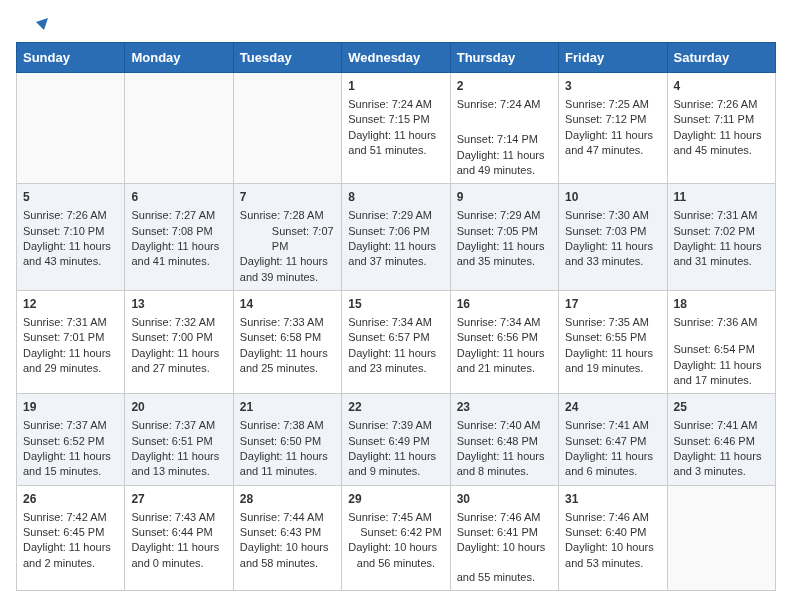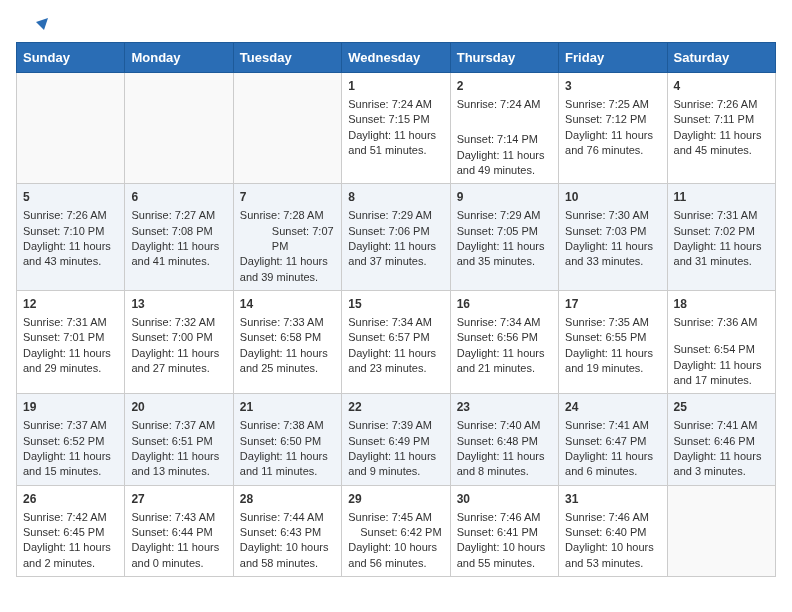--- a/index.html
+++ b/index.html
@@ -126,21 +126,21 @@
           <span style="display: block;">Sunrise: 7:24 AM</span>
           <span style="display: block; margin-top: 20px;">Sunset: 7:14 PM</span>
           <span style="display: block;">Daylight: 11 hours</span>
           <span style="display: block;">and 49 minutes.</span>
         </td>
         <td>
           <span class="day-num">3</span>
           <span style="display: block;">Sunrise: 7:25 AM</span>
           <span style="display: block;">Sunset: 7:12 PM</span>
           <span style="display: block;">Daylight: 11 hours</span>
-          <span style="display: block;">and 76 minutes.</span>
+          <span style="display: block;">and 47 minutes.</span>
         </td>
         <td>
           <span class="day-num">4</span>
           <span style="display: block;">Sunrise: 7:26 AM</span>
           <span style="display: block;">Sunset: 7:11 PM</span>
           <span style="display: block;">Daylight: 11 hours</span>
           <span style="display: block;">and 45 minutes.</span>
         </td>
       </tr>
       <tr>
@@ -316,28 +316,28 @@
           <span style="display: block;">Sunrise: 7:44 AM</span>
           <span style="display: block;">Sunset: 6:43 PM</span>
           <span style="display: block;">Daylight: 10 hours</span>
           <span style="display: block;">and 58 minutes.</span>
         </td>
         <td>
           <span class="day-num">29</span>
           <span style="display: block;">Sunrise: 7:45 AM</span>
           <span style="display: block; margin-left: 12px;">Sunset: 6:42 PM</span>
           <span style="display: block;">Daylight: 10 hours</span>
-          <span style="display: block;">and 56 minutes.</span>
+          <span style="display: block; text-align: center;">and 56 minutes.</span>
         </td>
         <td>
           <span class="day-num">30</span>
           <span style="display: block;">Sunrise: 7:46 AM</span>
           <span style="display: block;">Sunset: 6:41 PM</span>
           <span style="display: block;">Daylight: 10 hours</span>
-          <span style="display: block;">and 55 minutes.</span>
+          <span style="display: block; margin-top: 14px;">and 55 minutes.</span>
         </td>
         <td>
           <span class="day-num">31</span>
           <span style="display: block;">Sunrise: 7:46 AM</span>
           <span style="display: block;">Sunset: 6:40 PM</span>
           <span style="display: block;">Daylight: 10 hours</span>
           <span style="display: block;">and 53 minutes.</span>
         </td>
         <td class="empty"></td>
       </tr>

